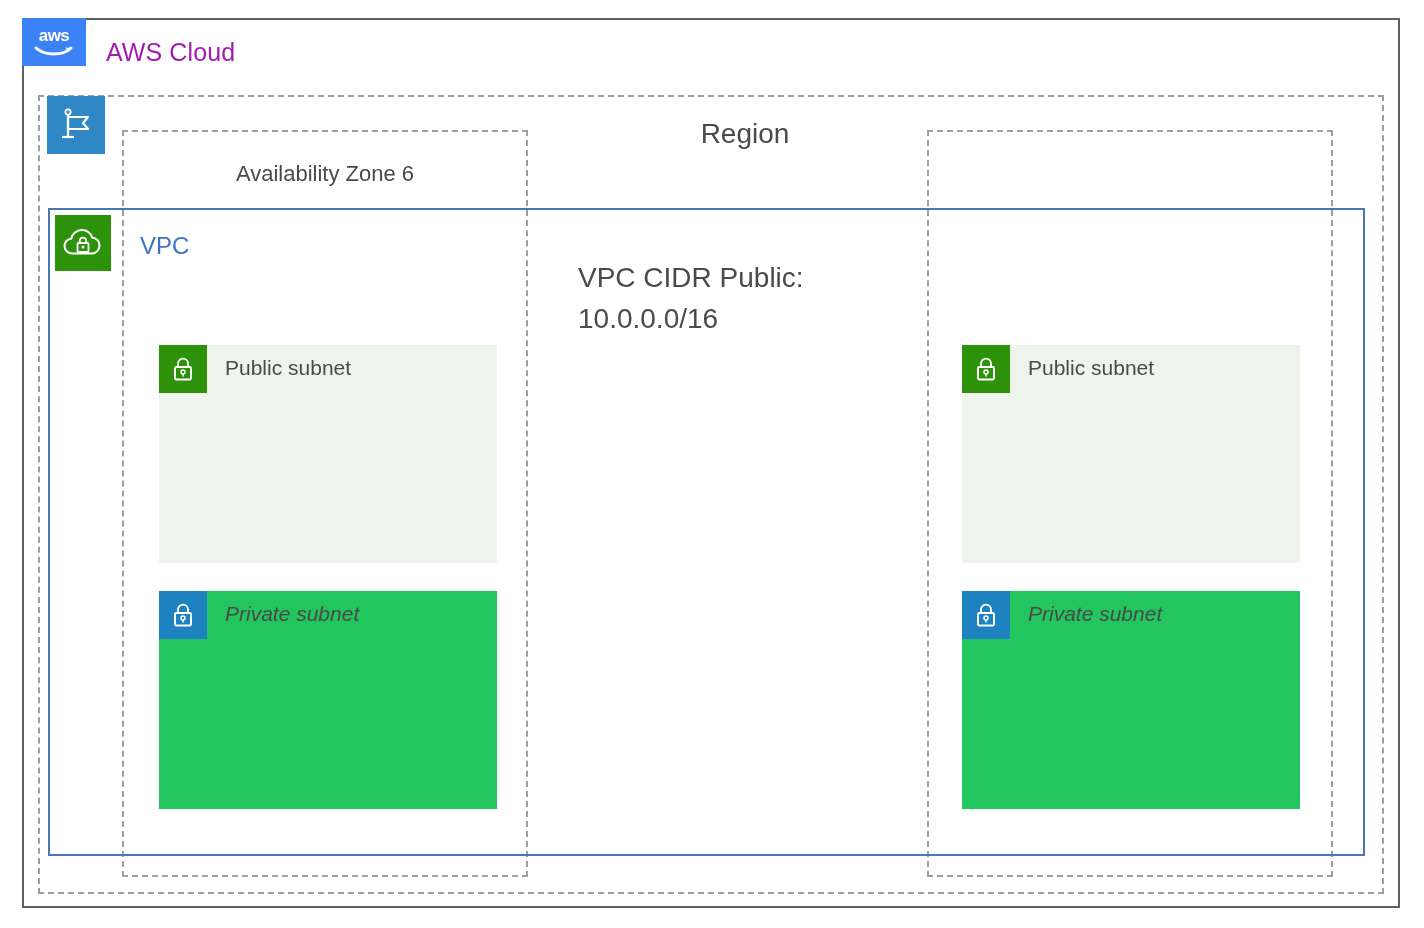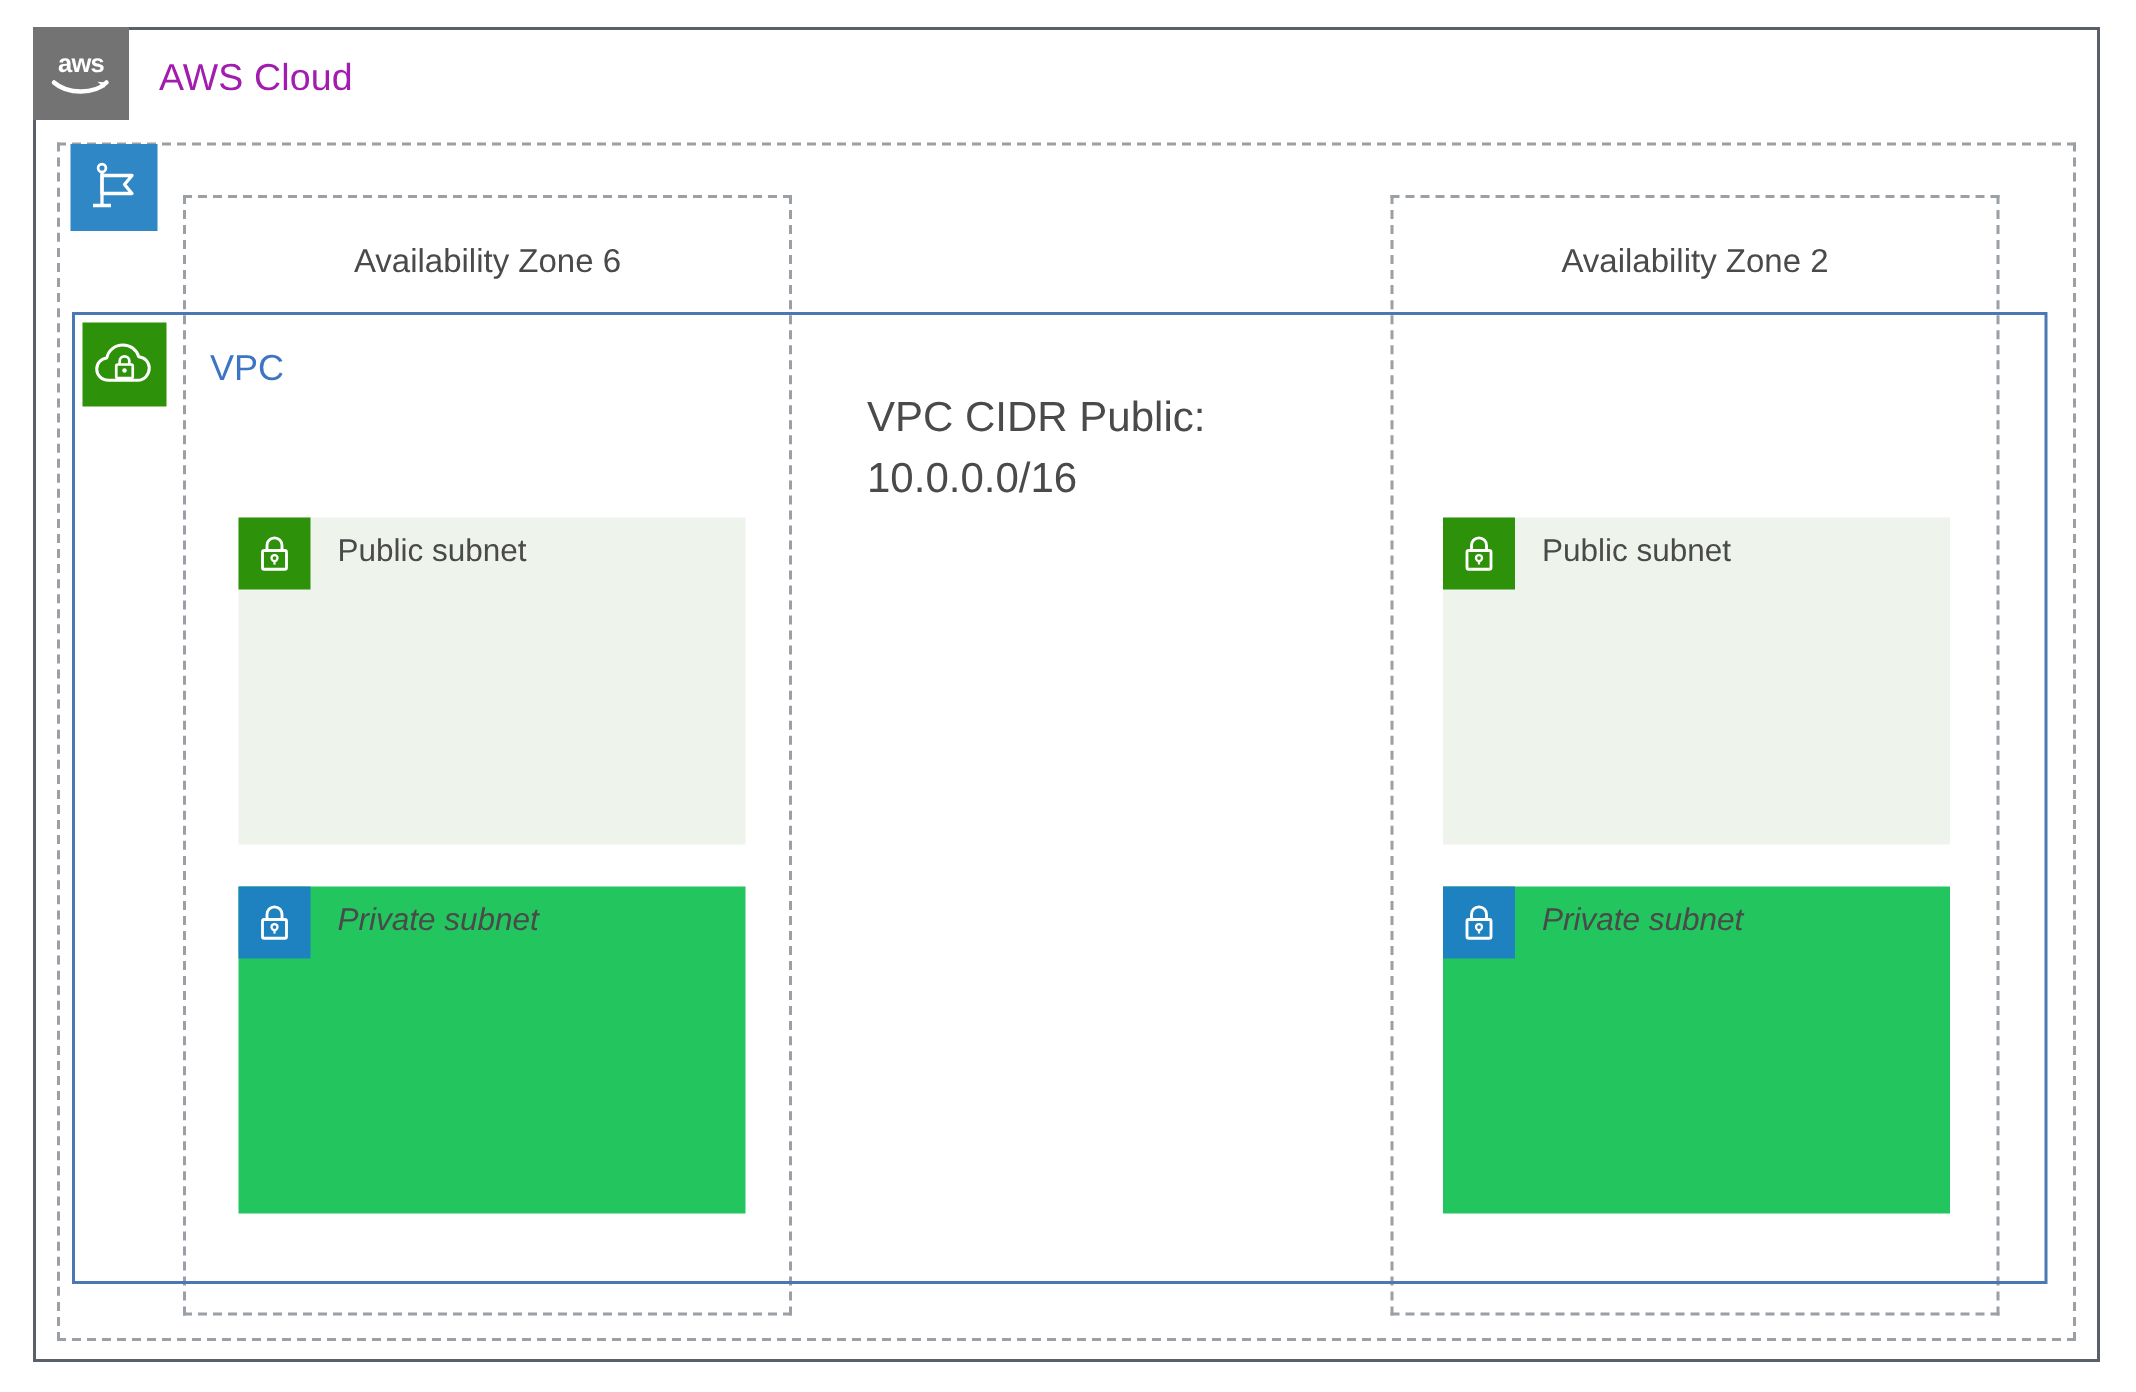--- a/index.html
+++ b/index.html
@@ -32,22 +32,22 @@
     box-sizing: border-box;
     background: #ffffff;
   }
 
   
   .aws-logo-badge {
     position: absolute;
     left: 22px;
     top: 18px;
     width: 64px;
-    height: 62px;
-    background: #737373;
+    height: 48px;
+    background: #3b82f6;
     box-sizing: border-box;
     display: flex;
     align-items: center;
     justify-content: center;
   }
   .aws-logo-badge svg { display: block; }
 
   .aws-cloud-title {
     position: absolute;
     left: 106px;
@@ -229,28 +229,28 @@
 
   <div class="region-icon">
     <svg width="36" height="36" viewBox="0 0 36 36" aria-hidden="true">
       <circle cx="10" cy="5" r="2.6" fill="none" stroke="#ffffff" stroke-width="1.8"></circle>
       <line x1="10" y1="8" x2="10" y2="30" stroke="#ffffff" stroke-width="2.2"></line>
       <line x1="4" y1="30" x2="16" y2="30" stroke="#ffffff" stroke-width="2.2"></line>
       <path d="M10 10 L30 10 L25 16 L30 22 L10 22 Z" fill="none" stroke="#ffffff" stroke-width="2.2" stroke-linejoin="round"></path>
     </svg>
   </div>
 
+  <div class="region-title">Region</div>
 
   <div class="cidr-text">
     <div>VPC CIDR Public:</div>
     <div>10.0.0.0/16</div>
   </div>
 
   <div class="az-title az-1">Availability Zone 6</div>
-  <div class="az-title az-2">Availability Zone 2</div>
 
   <div class="vpc-icon">
     <svg width="40" height="34" viewBox="0 0 40 34" aria-hidden="true">
       <path d="M9.5 27.5 C4.5 27.5 1.5 24 1.5 20 C1.5 16.2 4.4 13 8.2 12.7
                C9.2 7.6 13.6 4 19 4 C24 4 28.2 7.3 29.4 11.8
                C33.4 12.1 36.5 15.2 36.5 19.4 C36.5 23.8 33.2 27.5 28.8 27.5 Z" fill="none" stroke="#ffffff" stroke-width="2" stroke-linejoin="round"></path>
       <rect x="14.5" y="17" width="11" height="9" rx="1" fill="none" stroke="#ffffff" stroke-width="1.8"></rect>
       <path d="M16.8 17 L16.8 14.6 C16.8 12.9 18.2 11.6 20 11.6
                C21.8 11.6 23.2 12.9 23.2 14.6 L23.2 17" fill="none" stroke="#ffffff" stroke-width="1.8"></path>
       <circle cx="20" cy="21" r="1.5" fill="#ffffff"></circle>

